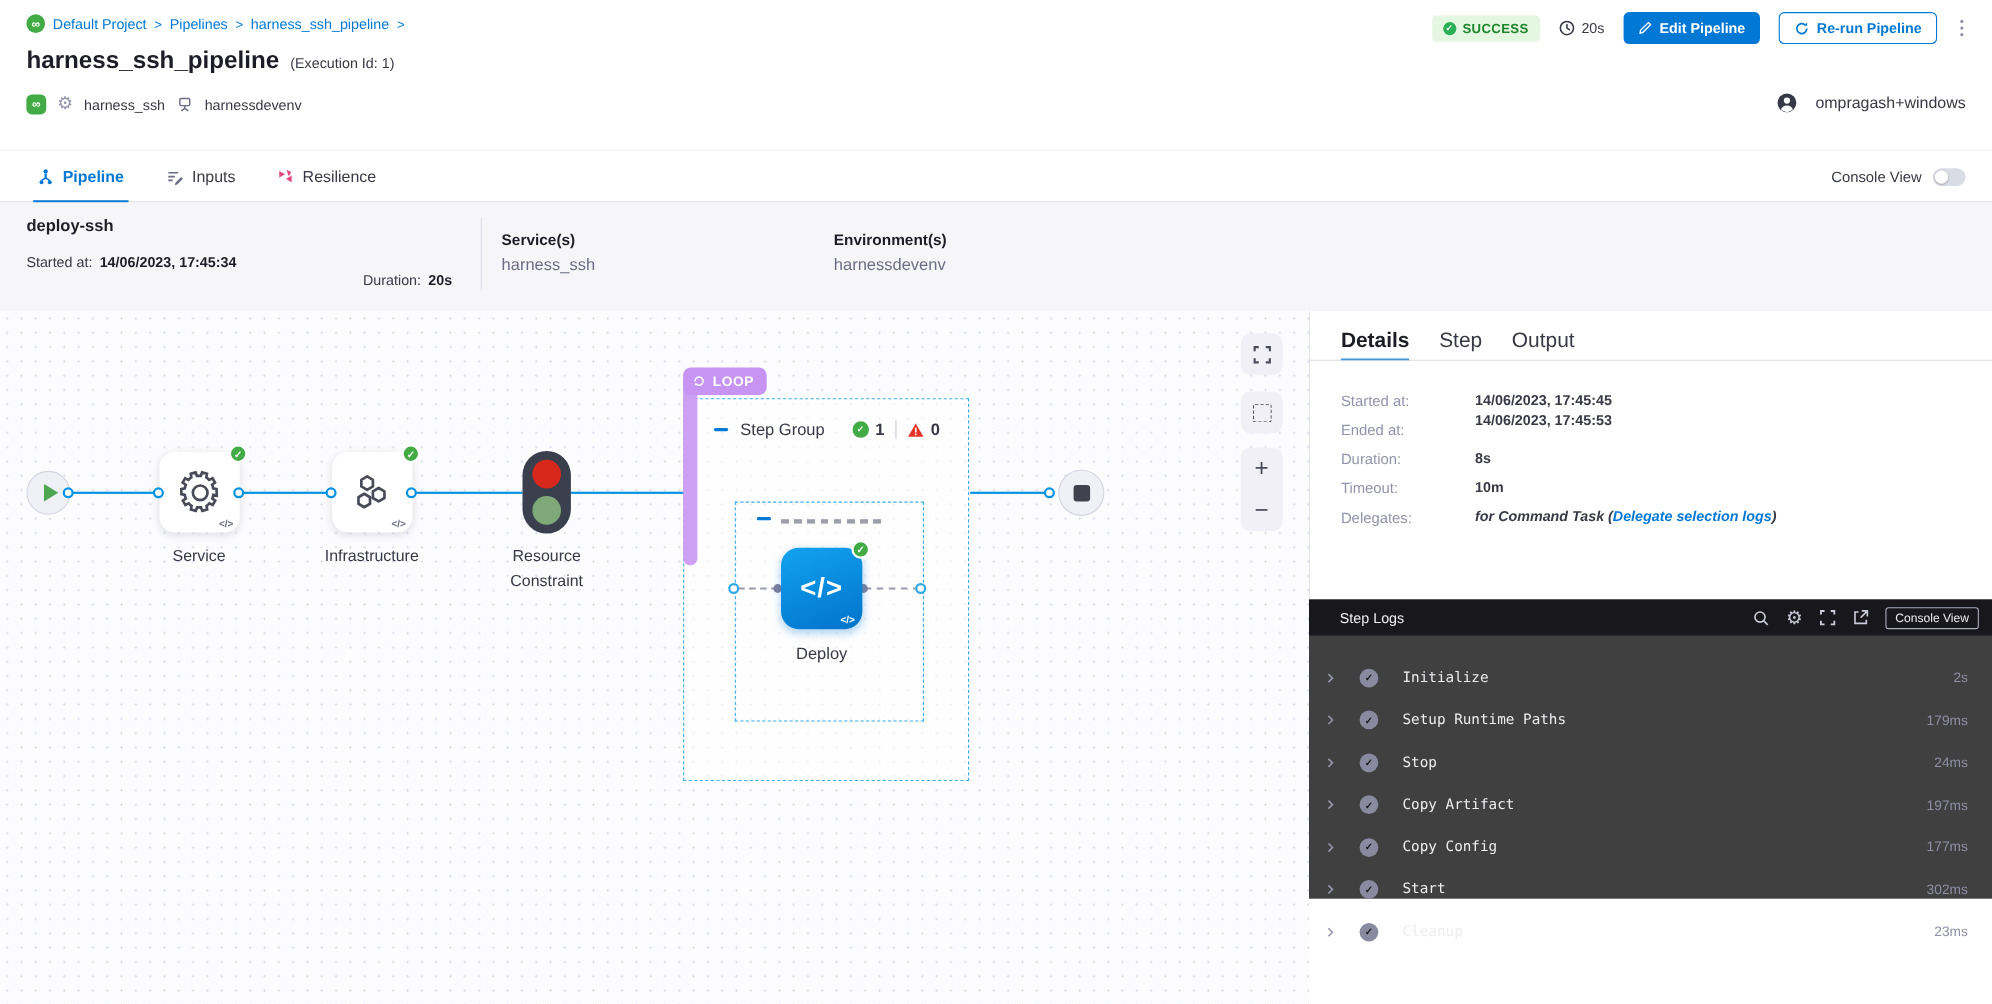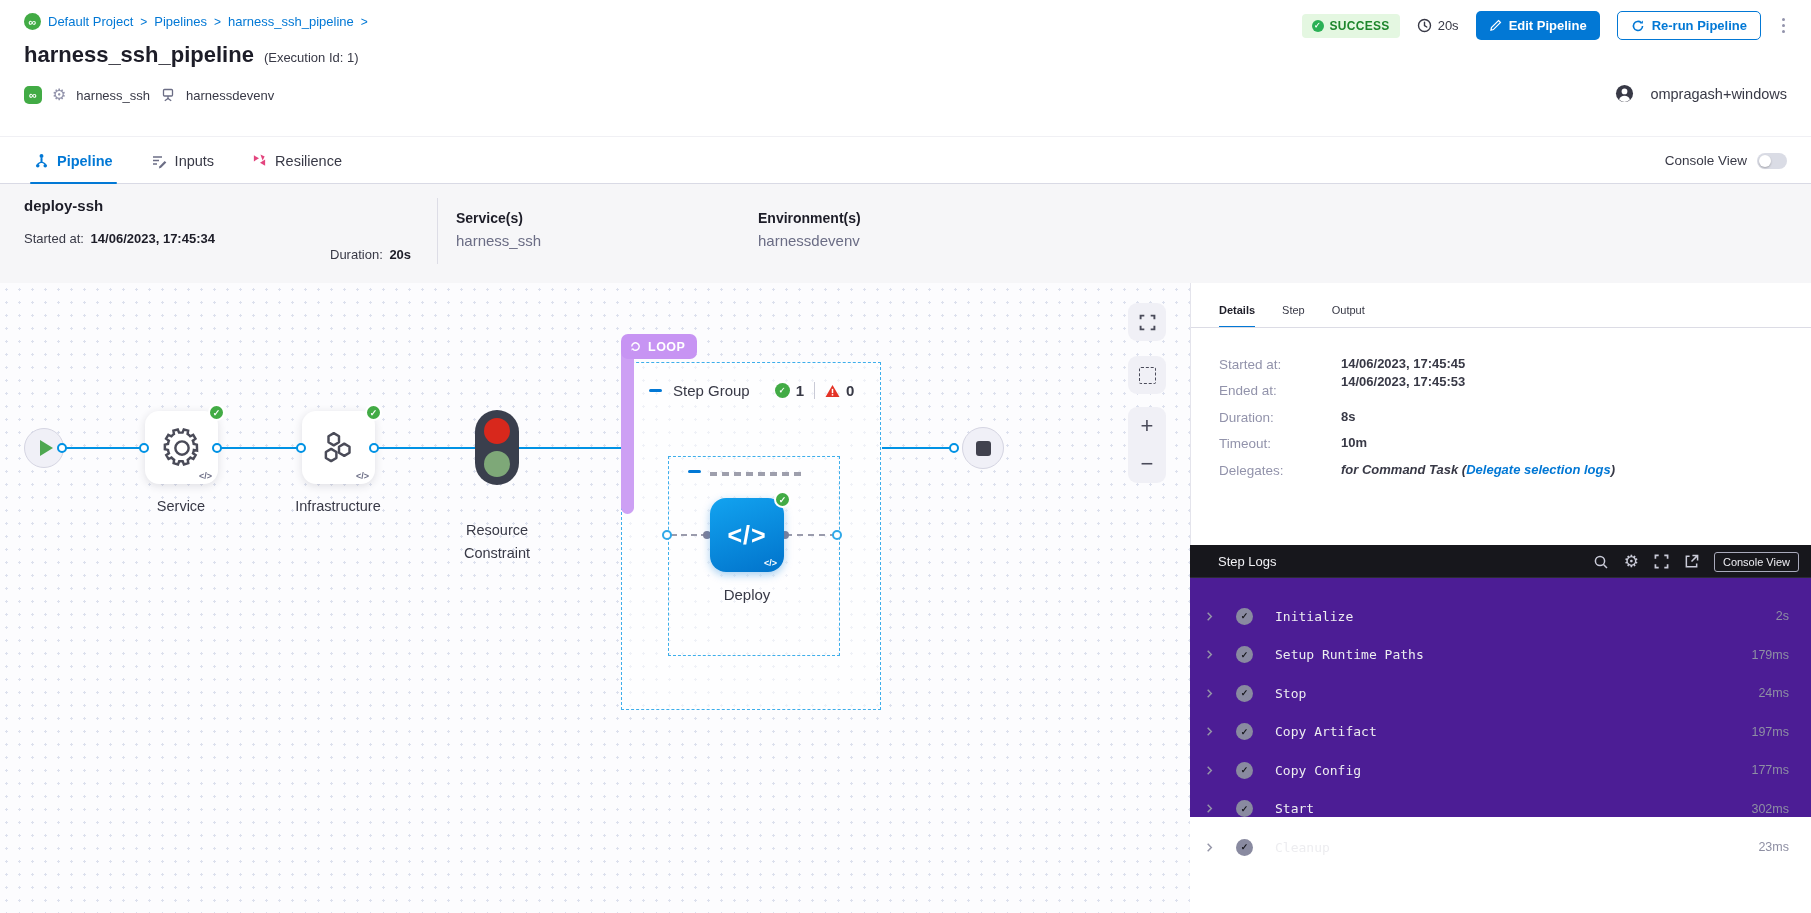--- a/index.html
+++ b/index.html
@@ -83,31 +83,31 @@
   .dash-dot-open { position:absolute; top:247px; width:10px; height:10px; border-radius:50%; background:#fff; border:2px solid #2FA8E8; }
   .dash-dot-solid { position:absolute; top:248px; width:8px; height:8px; border-radius:50%; background:#80819A; }
   .ctl { position:absolute; left:1128px; width:38px; background:#F0F0F6; border-radius:9px; display:flex; align-items:center; justify-content:center; color:#4A4B5A; cursor:pointer; }
   .zoom-pill { position:absolute; left:1128px; top:124px; width:38px; height:76px; background:#F0F0F6; border-radius:9px; display:flex; flex-direction:column; }
   .zoom-btn { flex:1; display:flex; align-items:center; justify-content:center; font-size:22px; color:#4A4B5A; cursor:pointer; }
   .sel-ico { width:17px; height:17px; border:1.5px dashed #4A4B5A; border-radius:2px; }
 
   
   .details-panel { position:absolute; left:1190px; top:283px; width:621px; height:262px; background:#fff; border-left:1px solid #E4E4EC; }
   .dp-tabs { position:absolute; left:28px; top:10px; display:flex; gap:27px; height:34px; }
-  .dp-tab { position:relative; display:flex; align-items:center; font-size:11px; color:#383946; cursor:pointer; }
+  .dp-tab { position:relative; display:flex; align-items:center; font-size:19px; color:#383946; cursor:pointer; }
   .dp-tab.active { font-weight:bold; color:#1D1D28; }
   .dp-tab.active::after { content:""; position:absolute; left:0; right:0; bottom:-1px; height:2.5px; background:#0278D5; }
   .dp-hairline { position:absolute; left:0; top:44px; width:621px; height:1px; background:#DCDCE5; }
   .dp-row { position:absolute; left:28px; font-size:13.5px; color:#9293AB; }
   .dp-val { position:absolute; left:150px; font-size:13px; font-weight:bold; color:#383946; }
   .dp-link { color:#0278D5; cursor:pointer; }
   .dp-btn { position:absolute; left:150px; top:202px; width:232px; height:30px; background:#fff; border:1px solid #0278D5; border-radius:5px; color:#0278D5; font-size:14px; font-weight:bold; display:flex; align-items:center; justify-content:center; cursor:pointer; }
 
   
-  .steplogs { position:absolute; left:1190px; top:545px; width:621px; height:272px; background:#4c1d95; }
+  .steplogs { position:absolute; left:1190px; top:545px; width:621px; height:272px; background:#404040; }
   .sl-header { position:absolute; left:0; top:0; width:621px; height:33px; background:#17171C; border-bottom:1px solid #2C2C34; }
   .sl-title { position:absolute; left:28px; top:9px; font-size:13px; color:#F1F1F4; }
   .sl-icons { position:absolute; right:12px; top:0; height:33px; display:flex; align-items:center; gap:15px; }
   .sl-ico { color:#CACBD8; cursor:pointer; display:flex; }
   .sl-console-btn { border:1px solid #A9AABB; border-radius:3px; color:#EDEDF2; font-size:11px; padding:3px 8px; cursor:pointer; }
   .sl-rows { position:absolute; left:0; top:52px; width:621px; }
   .sl-row { position:relative; height:38.5px; display:flex; align-items:center; cursor:pointer; }
   .sl-chev { position:absolute; left:14px; display:flex; }
   .sl-check { position:absolute; left:46px; width:17px; height:17px; border-radius:50%; background:#898AA0; color:#141419; font-size:9px; font-weight:bold; display:flex; align-items:center; justify-content:center; }
   .sl-name { position:absolute; left:85px; font-family:"DejaVu Sans Mono",monospace; font-size:13px; color:#EDEDF0; }
@@ -272,21 +272,21 @@
       <span class="check-badge">✓</span>
     </div>
     <span class="conn-dot" style="left:296px;"></span>
     <span class="conn-dot" style="left:369px;"></span>
     <div class="node-label" style="left:278px; top:212px; width:120px;">Infrastructure</div>
 
     <div class="traffic">
       <span class="red"></span>
       <span class="green"></span>
     </div>
-    <div class="node-label" style="left:437px; top:212px; width:120px;margin-top:24px;">
+    <div class="node-label" style="left:437px; top:212px; width:120px;">
       <div>Resource</div>
       <div>Constraint</div>
     </div>
 
     <div class="loop-badge">
       <svg width="13" height="13" viewBox="0 0 14 14">
           <path d="M3 7a4 4 0 1 1 1.2 2.9" fill="none" stroke="#fff" stroke-width="1.5"></path>
           <path d="M2.6 11.4l.5-2.6 2.5.7z" fill="#fff"></path>
         </svg>
       <span>LOOP</span>

